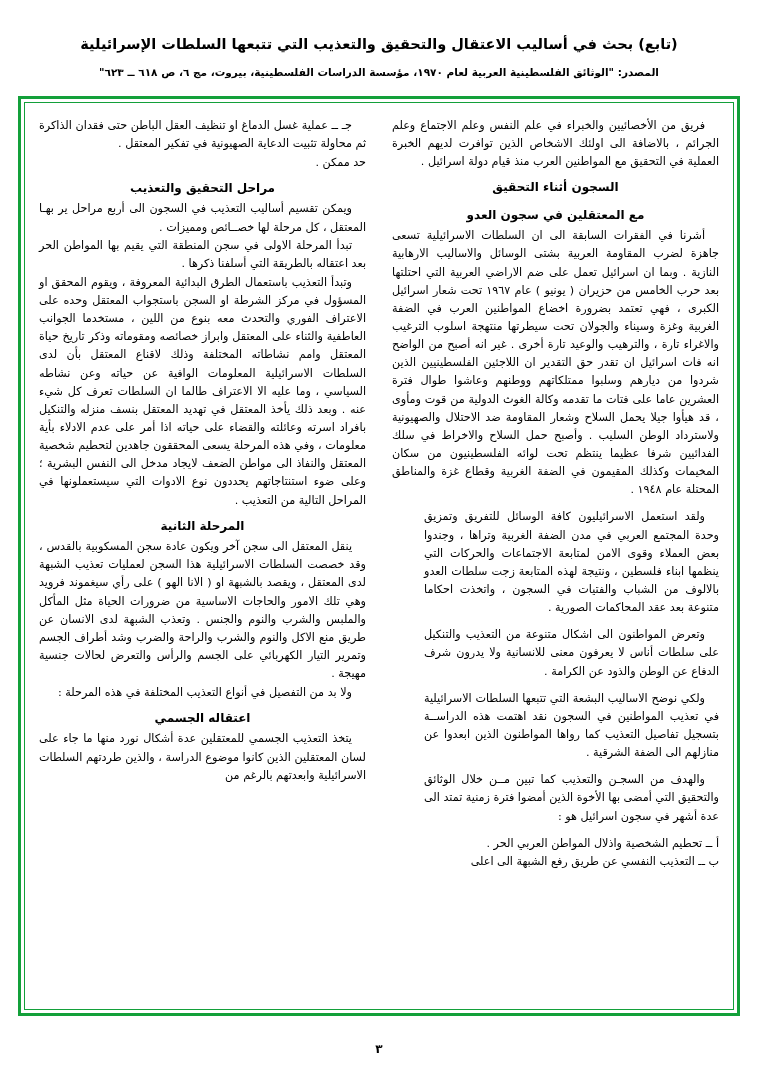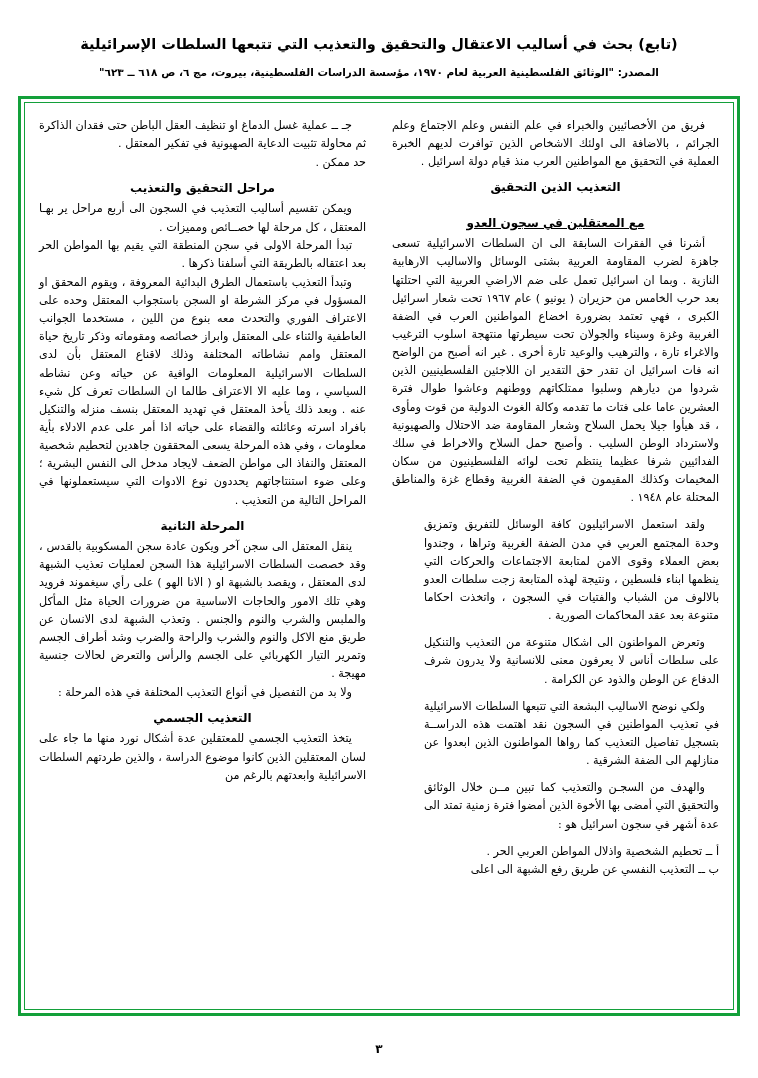--- a/index.html
+++ b/index.html
@@ -93,22 +93,21 @@
     margin-top: 9px;
     margin-left: 32px;
   }
   h3.sub {
     font-size: 12px;
     font-weight: bold;
     margin: 7px 0 2px 0;
     text-align: center;
   }
   h3.sub.first {
-    margin-top: 16px;
-    text-decoration: underline;
+    margin-top: 8px;
   }
   .folio {
     position: absolute;
     bottom: 22px;
     left: 0;
     right: 0;
     text-align: center;
     font-size: 12px;
     font-weight: bold;
   }
@@ -122,42 +121,42 @@
     <div class="doc-title">(تابع) بحث في أساليب الاعتقال والتحقيق والتعذيب التي تتبعها السلطات الإسرائيلية</div>
     <div class="doc-source">المصدر: "الوثائق الفلسطينية العربية لعام ١٩٧٠، مؤسسة الدراسات الفلسطينية، بيروت، مج ٦، ص ٦١٨ ــ ٦٢٣"</div>
   </div>
 
   <div class="frame">
     <div class="frame-inner">
       <div class="columns">
 
         <div class="col right">
           <p class="para">فريق من الأخصائيين والخبراء في علم النفس وعلم الاجتماع وعلم الجرائم ، بالاضافة الى اولئك الاشخاص الذين توافرت لديهم الخبرة العملية في التحقيق مع المواطنين العرب منذ قيام دولة اسرائيل .</p>
-          <h3 class="sub">التعذيب الذين التحقيق</h3>
+          <h3 class="sub">السجون أثناء التحقيق</h3>
           <h3 class="sub first">مع المعتقلين في سجون العدو</h3>
           <p class="para">أشرنا في الفقرات السابقة الى ان السلطات الاسرائيلية تسعى جاهزة لضرب المقاومة العربية بشتى الوسائل والاساليب الارهابية النازية . وبما ان اسرائيل تعمل على ضم الاراضي العربية التي احتلتها بعد حرب الخامس من حزيران ( يونيو ) عام ١٩٦٧ تحت شعار اسرائيل الكبرى ، فهي تعتمد بضرورة اخضاع المواطنين العرب في الضفة الغربية وغزة وسيناء والجولان تحت سيطرتها منتهجة اسلوب الترغيب والاغراء تارة ، والترهيب والوعيد تارة أخرى . غير انه أصبح من الواضح انه فات اسرائيل ان تقدر حق التقدير ان اللاجئين الفلسطينيين الذين شردوا من ديارهم وسلبوا ممتلكاتهم ووطنهم وعاشوا طوال فترة العشرين عاما على فتات ما تقدمه وكالة الغوث الدولية من قوت ومأوى ، قد هيأوا جيلا يحمل السلاح وشعار المقاومة ضد الاحتلال والصهيونية ولاسترداد الوطن السليب . وأصبح حمل السلاح والاخراط في سلك الفدائيين شرفا عظيما ينتظم تحت لوائه الفلسطينيون من سكان المخيمات وكذلك المقيمون في الضفة الغربية وقطاع غزة والمناطق المحتلة عام ١٩٤٨ .</p>
           <p class="para gap">ولقد استعمل الاسرائيليون كافة الوسائل للتفريق وتمزيق وحدة المجتمع العربي في مدن الضفة الغربية وتراها ، وجندوا بعض العملاء وقوى الامن لمتابعة الاجتماعات والحركات التي ينظمها ابناء فلسطين ، ونتيجة لهذه المتابعة زجت سلطات العدو بالالوف من الشباب والفتيات في السجون ، واتخذت احكاما متنوعة بعد عقد المحاكمات الصورية .</p>
           <p class="para gap">وتعرض المواطنون الى اشكال متنوعة من التعذيب والتنكيل على سلطات أناس لا يعرفون معنى للانسانية ولا يدرون شرف الدفاع عن الوطن والذود عن الكرامة .</p>
           <p class="para gap">ولكي نوضح الاساليب البشعة التي تتبعها السلطات الاسرائيلية في تعذيب المواطنين في السجون نقد اهتمت هذه الدراســة بتسجيل تفاصيل التعذيب كما رواها المواطنون الذين ابعدوا عن منازلهم الى الضفة الشرقية .</p>
           <p class="para gap">والهدف من السجـن والتعذيب كما تبين مــن خلال الوثائق والتحقيق التي أمضى بها الأخوة الذين أمضوا فترة زمنية تمتد الى عدة أشهر في سجون اسرائيل هو :</p>
           <p class="para noindent gap">أ ــ تحطيم الشخصية واذلال المواطن العربي الحر .</p>
           <p class="para noindent">ب ــ التعذيب النفسي عن طريق رفع الشبهة الى اعلى</p>
         </div>
 
         <div class="col left">
           <p class="para">جـ ــ عملية غسل الدماغ او تنظيف العقل الباطن حتى فقدان الذاكرة ثم محاولة تثبيت الدعاية الصهيونية في تفكير المعتقل .</p>
           <p class="para noindent">حد ممكن .</p>
           <h3 class="sub">مراحل التحقيق والتعذيب</h3>
           <p class="para">ويمكن تقسيم أساليب التعذيب في السجون الى أربع مراحل ير بهـا المعتقل ، كل مرحلة لها خصــائص ومميزات .</p>
           <p class="para">تبدأ المرحلة الاولى في سجن المنطقة التي يقيم بها المواطن الحر بعد اعتقاله بالطريقة التي أسلفنا ذكرها .</p>
           <p class="para">وتبدأ التعذيب باستعمال الطرق البدائية المعروفة ، ويقوم المحقق او المسؤول في مركز الشرطة او السجن باستجواب المعتقل وحده على الاعتراف الفوري والتحدث معه بنوع من اللين ، مستخدما الجوانب العاطفية والثناء على المعتقل وابراز خصائصه ومقوماته وذكر تاريخ حياة المعتقل وامم نشاطاته المختلفة وذلك لاقناع المعتقل بأن لدى السلطات الاسرائيلية المعلومات الوافية عن حياته وعن نشاطه السياسي ، وما عليه الا الاعتراف طالما ان السلطات تعرف كل شيء عنه . وبعد ذلك يأخذ المعتقل في تهديد المعتقل بنسف منزله والتنكيل بافراد اسرته وعائلته والقضاء على حياته اذا أمر على عدم الادلاء بأية معلومات ، وفي هذه المرحلة يسعى المحققون جاهدين لتحطيم شخصية المعتقل والنفاذ الى مواطن الضعف لايجاد مدخل الى النفس البشرية ؛ وعلى ضوء استنتاجاتهم يحددون نوع الادوات التي سيستعملونها في المراحل التالية من التعذيب .</p>
           <h3 class="sub">المرحلة الثانية</h3>
           <p class="para">ينقل المعتقل الى سجن آخر ويكون عادة سجن المسكوبية بالقدس ، وقد خصصت السلطات الاسرائيلية هذا السجن لعمليات تعذيب الشبهة لدى المعتقل ، ويقصد بالشبهة او ( الانا الهو ) على رأي سيغموند فرويد وهي تلك الامور والحاجات الاساسية من ضرورات الحياة مثل المأكل والملبس والشرب والنوم والجنس . وتعذب الشبهة لدى الانسان عن طريق منع الاكل والنوم والشرب والراحة والضرب وشد أطراف الجسم وتمرير التيار الكهربائي على الجسم والرأس والتعرض لحالات جنسية مهيجة .</p>
           <p class="para">ولا بد من التفصيل في أنواع التعذيب المختلفة في هذه المرحلة :</p>
-          <h3 class="sub">التعذيب الجسمي</h3>
+          <h3 class="sub">اعتقاله الجسمي</h3>
           <p class="para">يتخذ التعذيب الجسمي للمعتقلين عدة أشكال نورد منها ما جاء على لسان المعتقلين الذين كانوا موضوع الدراسة ، والذين طردتهم السلطات الاسرائيلية وابعدتهم بالرغم من</p>
         </div>
 
       </div>
     </div>
   </div>
 
   <div class="folio">٣</div>
 
 </div>

